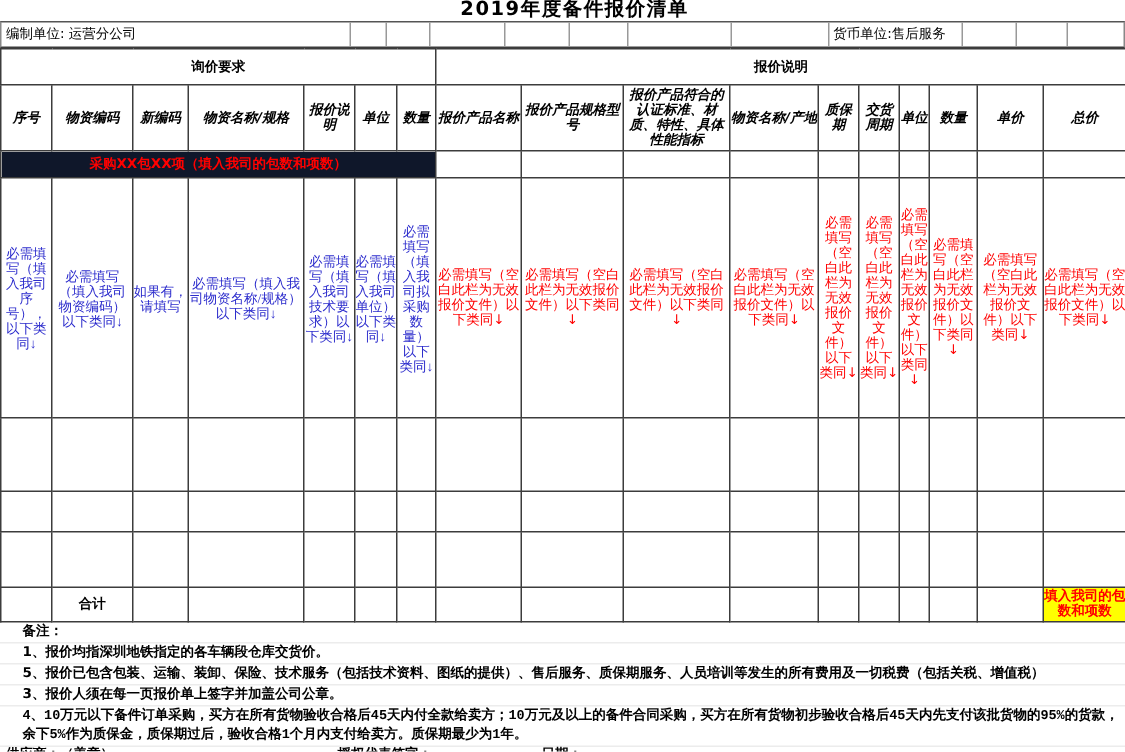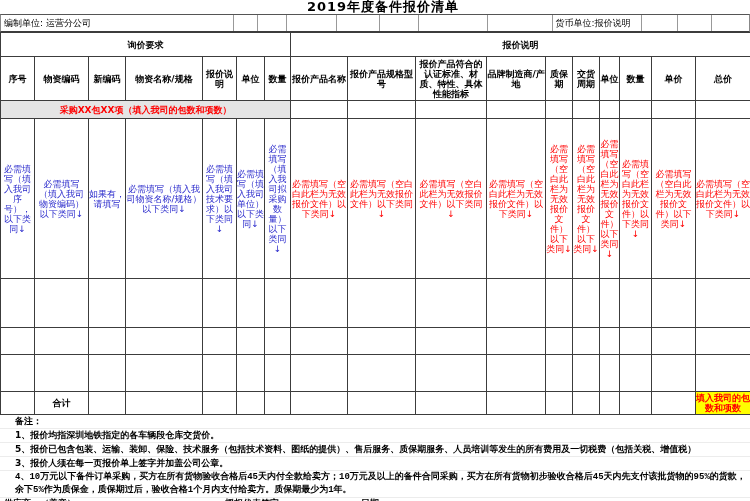--- a/index.html
+++ b/index.html
@@ -40,26 +40,26 @@
   }
   table.grid td {
     border: 1px solid #3c3c3c;
     overflow: hidden;
     text-align: center; vertical-align: middle;
     font-size: 9px; line-height: 10px;
     padding: 0;
     word-break: break-all;
   }
   td.sec { font-size: 10.5px; font-weight: bold; }
-  td.hdr { font-weight: bold; padding: 0 1px; }
+  td.hdr { font-weight: bold; padding: 0 1px; font-style: italic; }
   td.pkg {
-    background: #e5e5e5; color: #FF0000;
+    background: #0f172a; color: #FF0000;
     font-weight: bold; font-size: 10px;
   }
-  td.blue { color: #2B2BCC; padding: 1px; }
+  td.blue { color: #2B2BCC; padding: 1px; font-family: Liberation Serif, serif; }
   td.red  { color: #FF0000; padding: 1px; }
   td.total-label { font-weight: bold; font-size: 10px; }
   td.total-note {
     background: #FFFF00; color: #FF0000;
     font-weight: bold; font-size: 8.5px; line-height: 10px;
   }
 
   
   .notes { font-size: 9px; font-weight: bold; }
   .note-line {
@@ -83,21 +83,21 @@
 
   <div class="meta-row">
     <div class="meta-cell" style="width:234px">编制单位: 运营分公司</div>
     <div class="meta-cell" style="width:24px"></div>
     <div class="meta-cell" style="width:29px"></div>
     <div class="meta-cell" style="width:50px"></div>
     <div class="meta-cell" style="width:43px"></div>
     <div class="meta-cell" style="width:39px"></div>
     <div class="meta-cell" style="width:69px"></div>
     <div class="meta-cell" style="width:65px"></div>
-    <div class="meta-cell" style="width:90px">货币单位:报价说明</div>
+    <div class="meta-cell" style="width:90px">货币单位:售后服务</div>
     <div class="meta-cell" style="width:36px"></div>
     <div class="meta-cell" style="width:34px"></div>
     <div class="meta-cell" style="width:37px"></div>
   </div>
 
   <table class="grid">
     <colgroup>
       <col style="width:34px">
         <col style="width:54px">
         <col style="width:37px">
@@ -127,21 +127,21 @@
       <td class="hdr">序号</td>
       <td class="hdr">物资编码</td>
       <td class="hdr">新编码</td>
       <td class="hdr">物资名称/规格</td>
       <td class="hdr">报价说明</td>
       <td class="hdr">单位</td>
       <td class="hdr">数量</td>
       <td class="hdr">报价产品名称</td>
       <td class="hdr">报价产品规格型号</td>
       <td class="hdr">报价产品符合的认证标准、材质、特性、具体性能指标</td>
-      <td class="hdr">品牌制造商/产地</td>
+      <td class="hdr">物资名称/产地</td>
       <td class="hdr">质保期</td>
       <td class="hdr">交货周期</td>
       <td class="hdr">单位</td>
       <td class="hdr">数量</td>
       <td class="hdr">单价</td>
       <td class="hdr">总价</td>
     </tr>
 
     <tr style="height:18px">
       <td class="pkg" colspan="7">采购XX包XX项（填入我司的包数和项数）</td>

